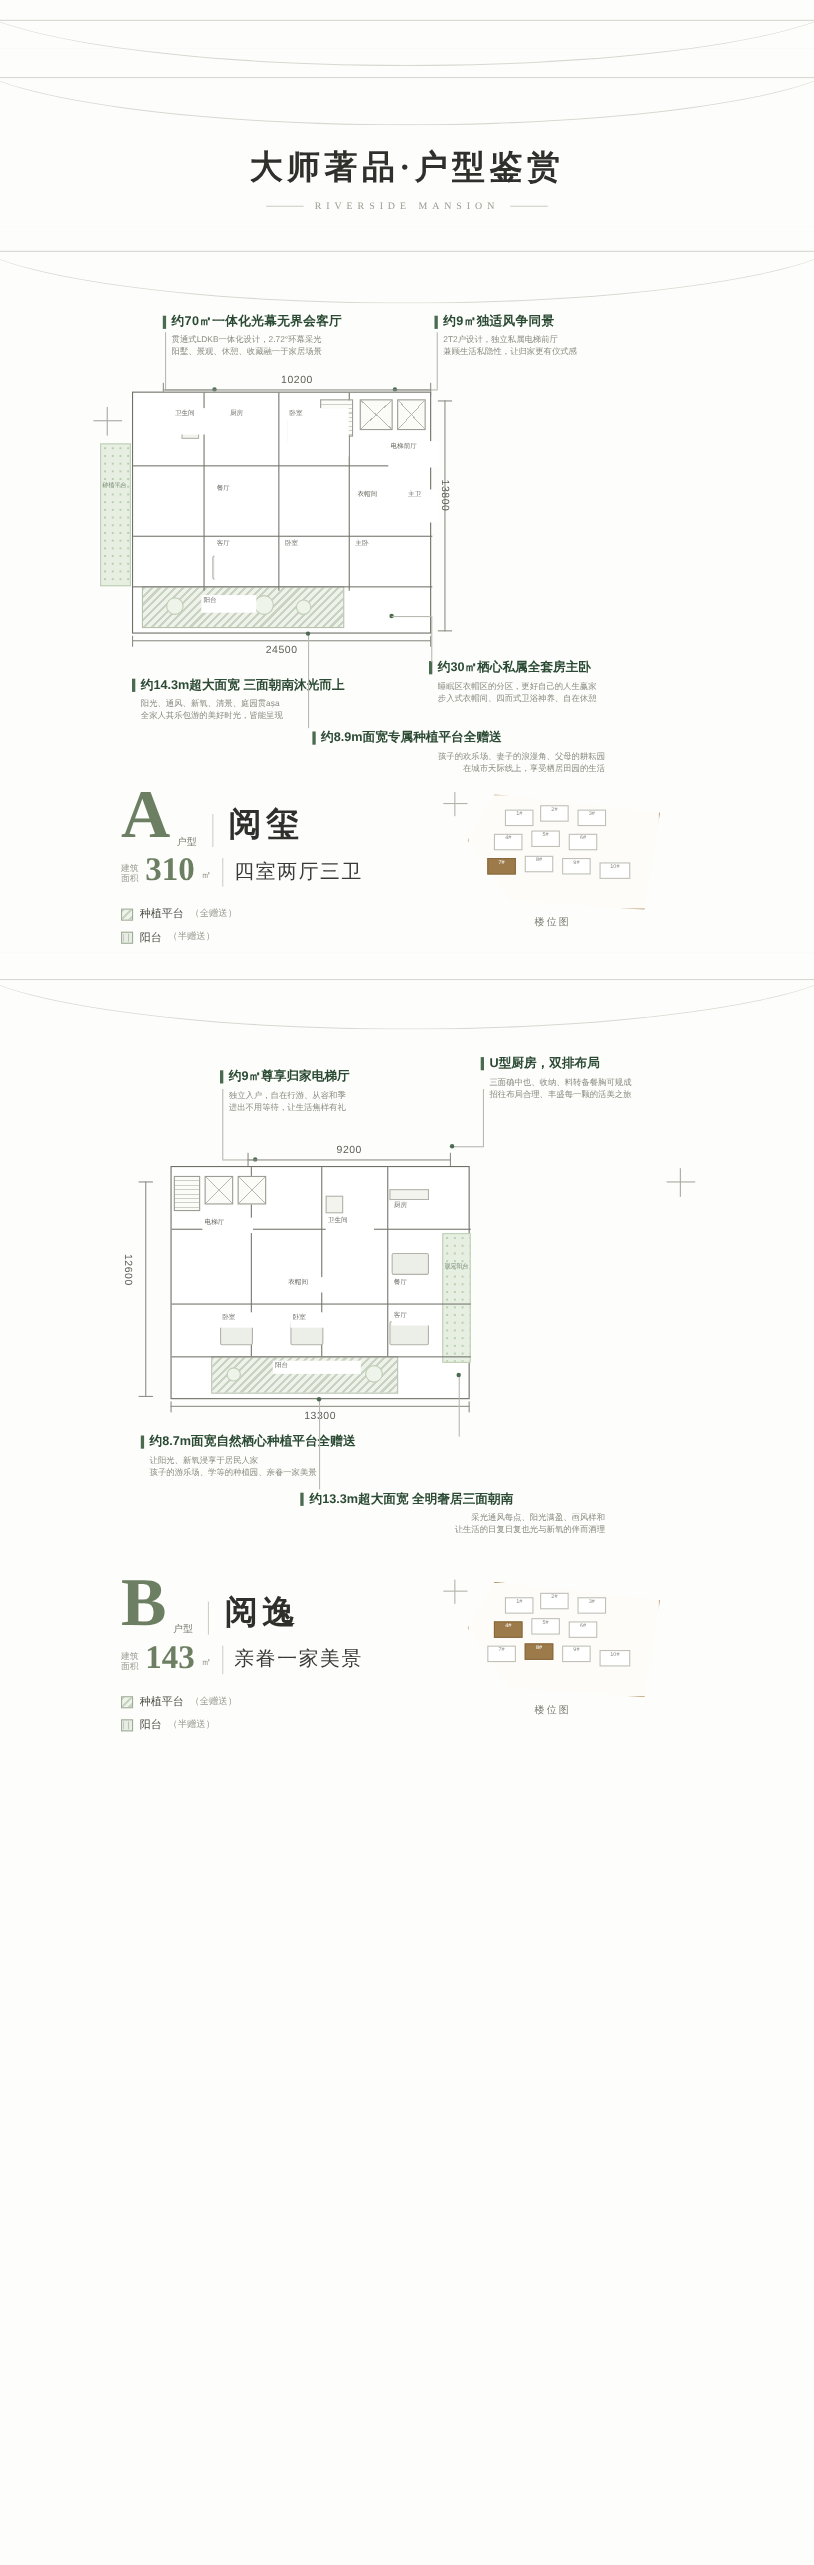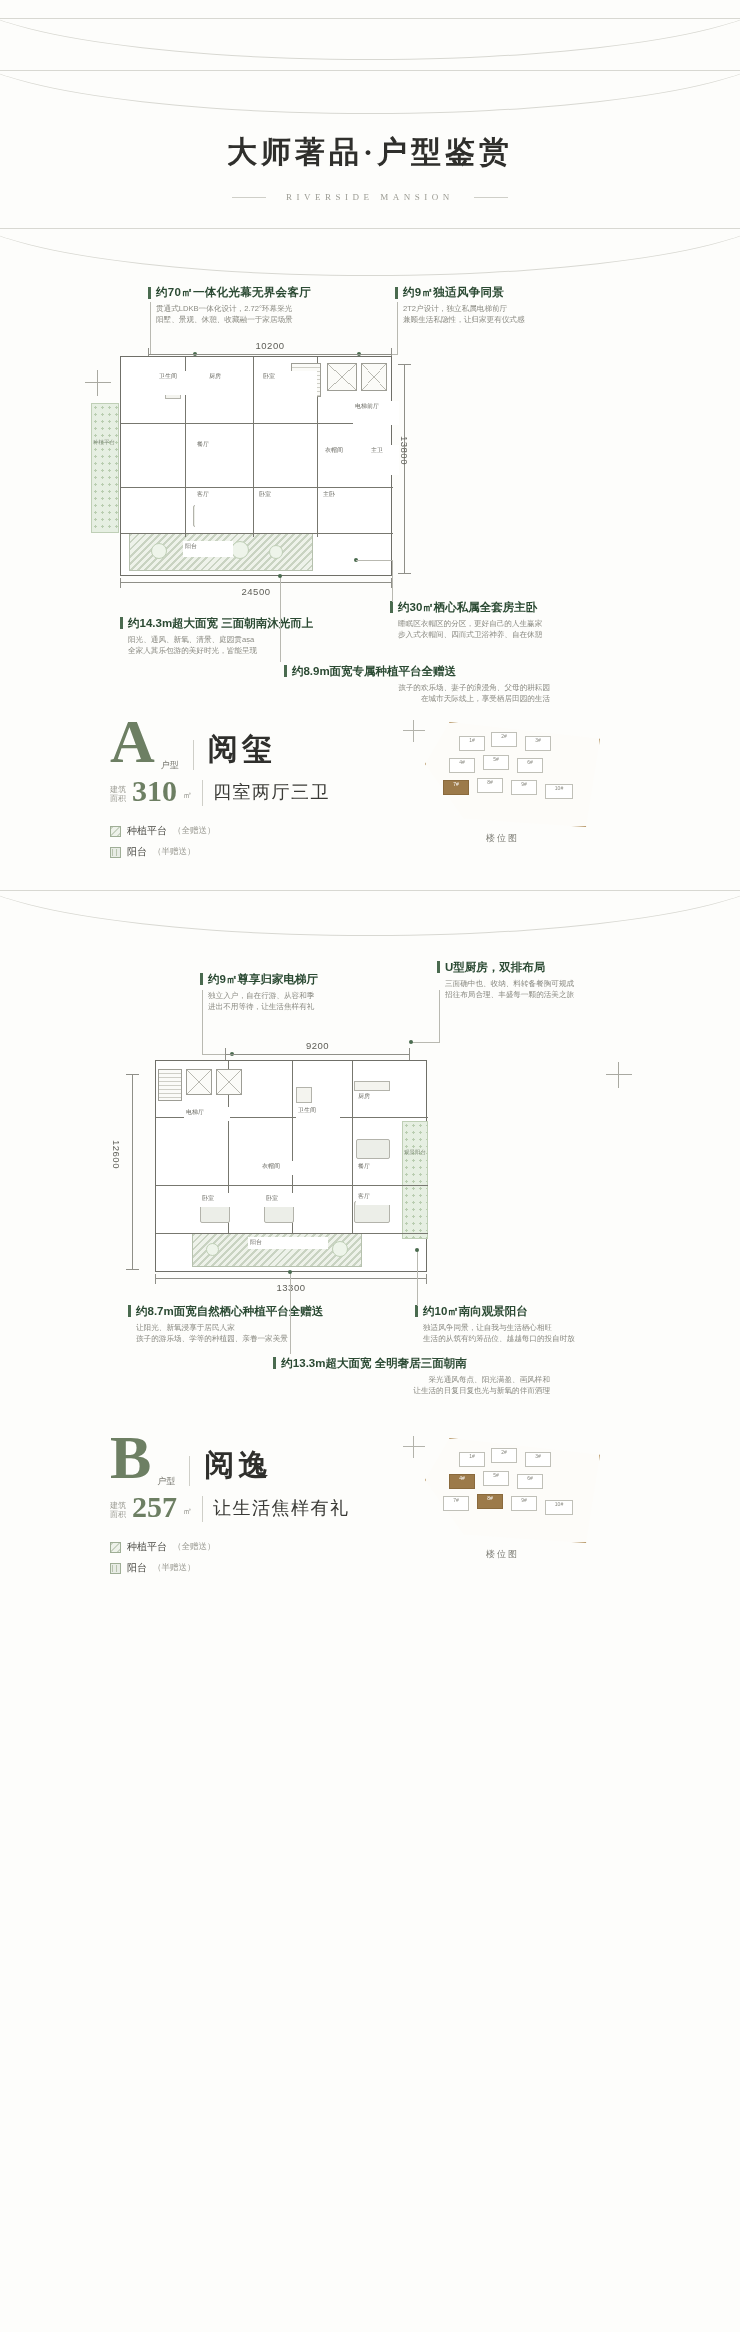--- a/index.html
+++ b/index.html
@@ -265,21 +265,21 @@
 
   <div class="rule" style="top:18px"></div>
   <div class="swoop" style="top:-10px"></div>
   <div class="rule" style="top:70px"></div>
   <div class="swoop" style="top:44px"></div>
 
   <div class="title-block" style="top:132px">
     <div class="title-main">大师著品·户型鉴赏</div>
     <div class="title-sub-wrap">
       <span class="dash"></span>
-      <span class="title-sub" style="margin:10px">RIVERSIDE MANSION</span>
+      <span class="title-sub" style="margin:0">RIVERSIDE MANSION</span>
       <span class="dash"></span>
     </div>
   </div>
 
   <div class="rule" style="top:228px"></div>
   <div class="swoop" style="top:206px"></div>
 
   <div class="section" style="top:260px; height:600px">
 
     <div class="callout" style="left:148px; top:25px; width:205px">
@@ -593,28 +593,20 @@
 
     <div class="bottom-callout" style="left:128px; top:352px; width:240px">
       <div class="bc-head">
           <span class="bar"></span>
           <span>约8.7m面宽自然栖心种植平台全赠送</span>
         </div>
       <div class="bc-body" style="white-space:pre-line">让阳光、新氧浸享于居民人家
 孩子的游乐场、学等的种植园、亲眷一家美景</div>
     </div>
 
-    <div class="bottom-callout" style="left:415px; top:352px; width:235px">
-      <div class="bc-head">
-          <span class="bar"></span>
-          <span>约10㎡南向观景阳台</span>
-        </div>
-      <div class="bc-body" style="white-space:pre-line">独适风争同景，让自我与生活栖心相旺
-生活的从筑有约筹品位、越越每口的投自时放</div>
-    </div>
     <div class="leader v" style="left:417px; top:298px; height:56px"></div>
     <div class="dot" style="left:415px; top:296px"></div>
 
     <div class="center-callout" style="left:190px; top:404px; width:360px">
       <div class="bc-head">
           <span class="bar"></span>
           <span>约13.3m超大面宽 全明奢居三面朝南</span>
         </div>
       <div class="bc-body" style="white-space:pre-line">采光通风每点、阳光满盈、画风样和
 让生活的日复日复也光与新氧的伴而酒理</div>
@@ -629,23 +621,23 @@
         <span class="tc-letter" style="float:none">B</span>
         <span class="tc-huxing">户型</span>
         <span class="tc-divider"></span>
         <span class="tc-name">阅逸</span>
       </div>
       <div class="tc-area-row">
         <span class="tc-area-cap">
           <span>建筑</span><br>
           <span>面积</span>
         </span>
-        <span class="tc-area-num">257</span>
+        <span class="tc-area-num">143</span>
         <span class="tc-area-unit">㎡</span>
-        <span class="tc-rooms">让生活焦样有礼</span>
+        <span class="tc-rooms">亲眷一家美景</span>
       </div>
       <div class="legend">
         <div class="legend-row">
           <span class="sw"></span>
           <span>种植平台</span>
           <span class="note">（全赠送）</span>
         </div>
         <div class="legend-row">
           <span class="sw balcony"></span>
           <span>阳台</span>

